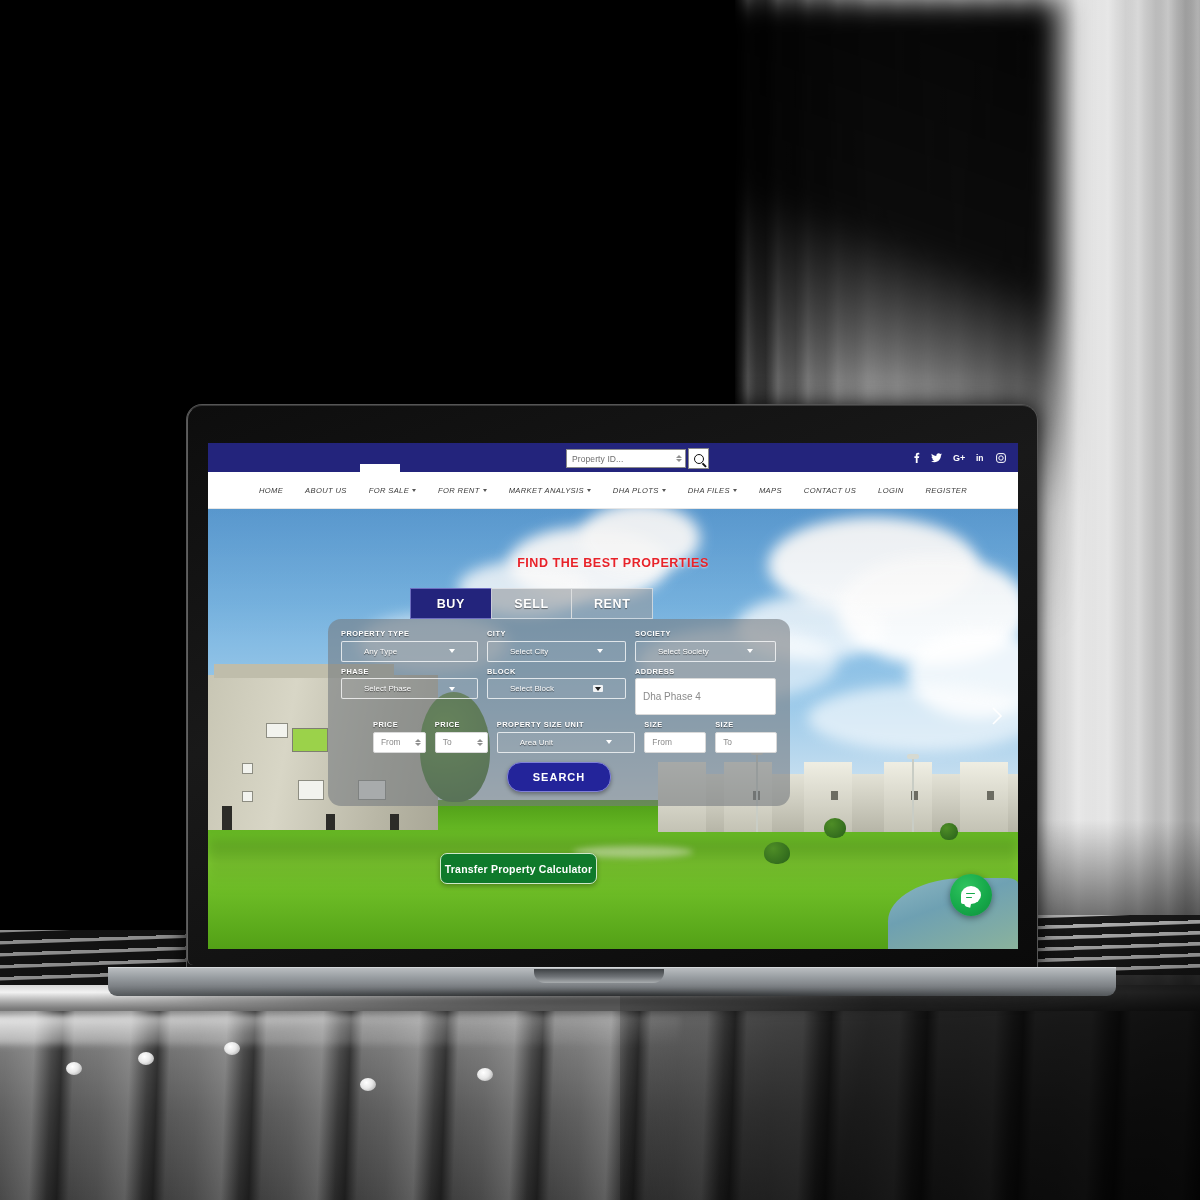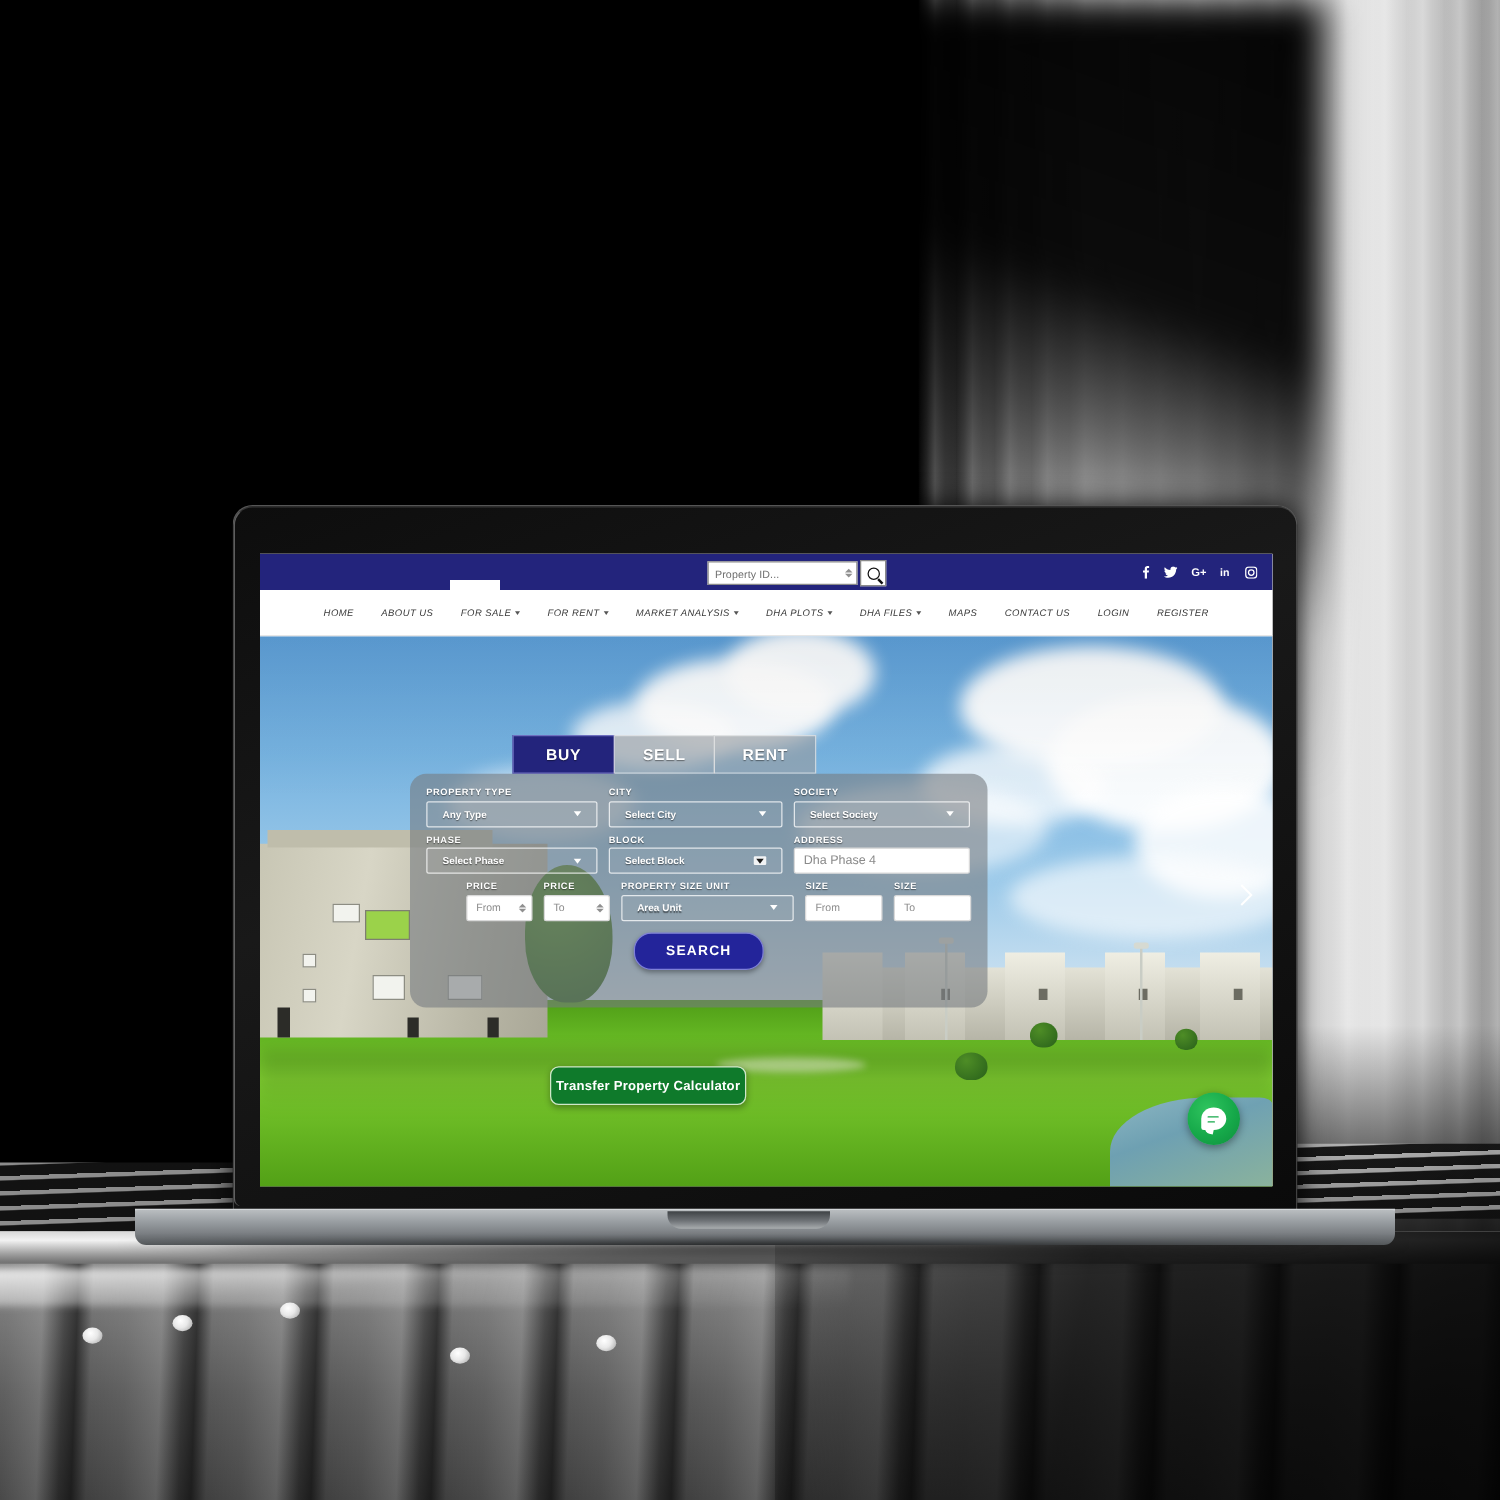--- a/index.html
+++ b/index.html
@@ -282,35 +282,35 @@
   .frow{display:flex;gap:9px;}
   .fcol{display:flex;flex-direction:column;}
   .flabel{
     font-size:7.4px;color:#ffffff;letter-spacing:.5px;text-transform:uppercase;
     margin-bottom:2.5px;text-shadow:0 1px 1px rgba(0,0,0,.5);font-weight:600;
   }
   .fsel{
     height:21px;border:1px solid rgba(255,255,255,0.75);border-radius:2px;
     background:rgba(255,255,255,0.06);
     display:flex;align-items:center;justify-content:space-between;
-    padding:0 12px;box-sizing:border-box;cursor:pointer;font-weight:bold;
+    padding:0 22px;box-sizing:border-box;cursor:pointer;
   }
   .fsel span{font-size:8px;color:#fff;text-shadow:0 1px 1px rgba(0,0,0,.55);}
   .fsel .caret2{width:0;height:0;border-left:3.4px solid transparent;
     border-right:3.4px solid transparent;border-top:4.2px solid #ffffff;}
   .fsel.boxed .caret2{border-top-color:#1e1e1e;}
   .fsel.boxed .cbox{background:rgba(255,255,255,.88);padding:2px 2px 1px 2px;border-radius:1px;
     display:flex;align-items:center;justify-content:center;}
   .ftext{
     height:21px;background:#ffffff;border:1px solid #d9d9d9;border-radius:2px;
     display:flex;align-items:center;justify-content:space-between;
     padding:0 4px 0 7px;box-sizing:border-box;
   }
   .ftext span{font-size:8.4px;color:#8b8b8b;}
-  .ftext.addr{height:21px;}
+  .ftext.addr{height:37px;}
   .ftext.addr span{font-size:10px;color:#8a8a8a;}
 
   .searchbtn-wrap{display:flex;justify-content:center;margin-top:9px;}
   .searchbtn{
     width:102px;height:28px;background:#23249a;border:1.4px solid #7f80d8;
     border-radius:14px;color:#fff;font-size:11px;font-weight:bold;letter-spacing:1px;
     display:flex;align-items:center;justify-content:center;cursor:pointer;
     box-shadow:0 2px 4px rgba(0,0,0,.35);
   }
 
@@ -510,20 +510,21 @@
 
         <div class="pond"></div>
         <div class="hero-vignette"></div>
 
         <div class="carousel-next">
           <svg width="11" height="18" viewBox="0 0 11 18">
               <path d="M1 1 L9 9 L1 17" fill="none" stroke="#ffffff" stroke-width="1.6"></path>
             </svg>
         </div>
 
+        <div class="hero-title">FIND THE BEST PROPERTIES</div>
 
         <div class="tabs">
           <div class="tab active">
               <span>BUY</span>
             </div>
           <div class="tab">
               <span>SELL</span>
             </div>
           <div class="tab">
               <span>RENT</span>

